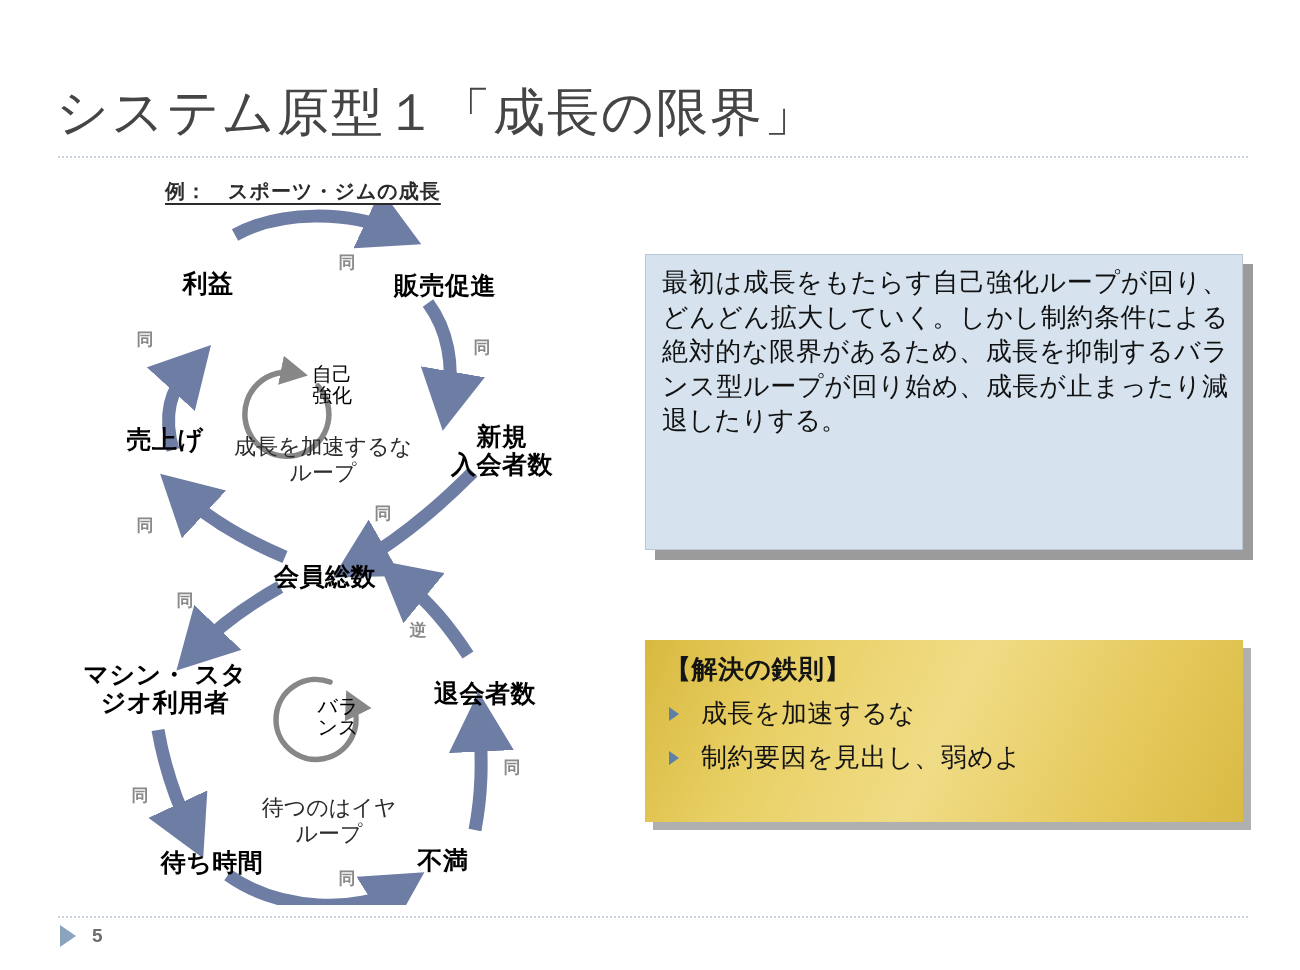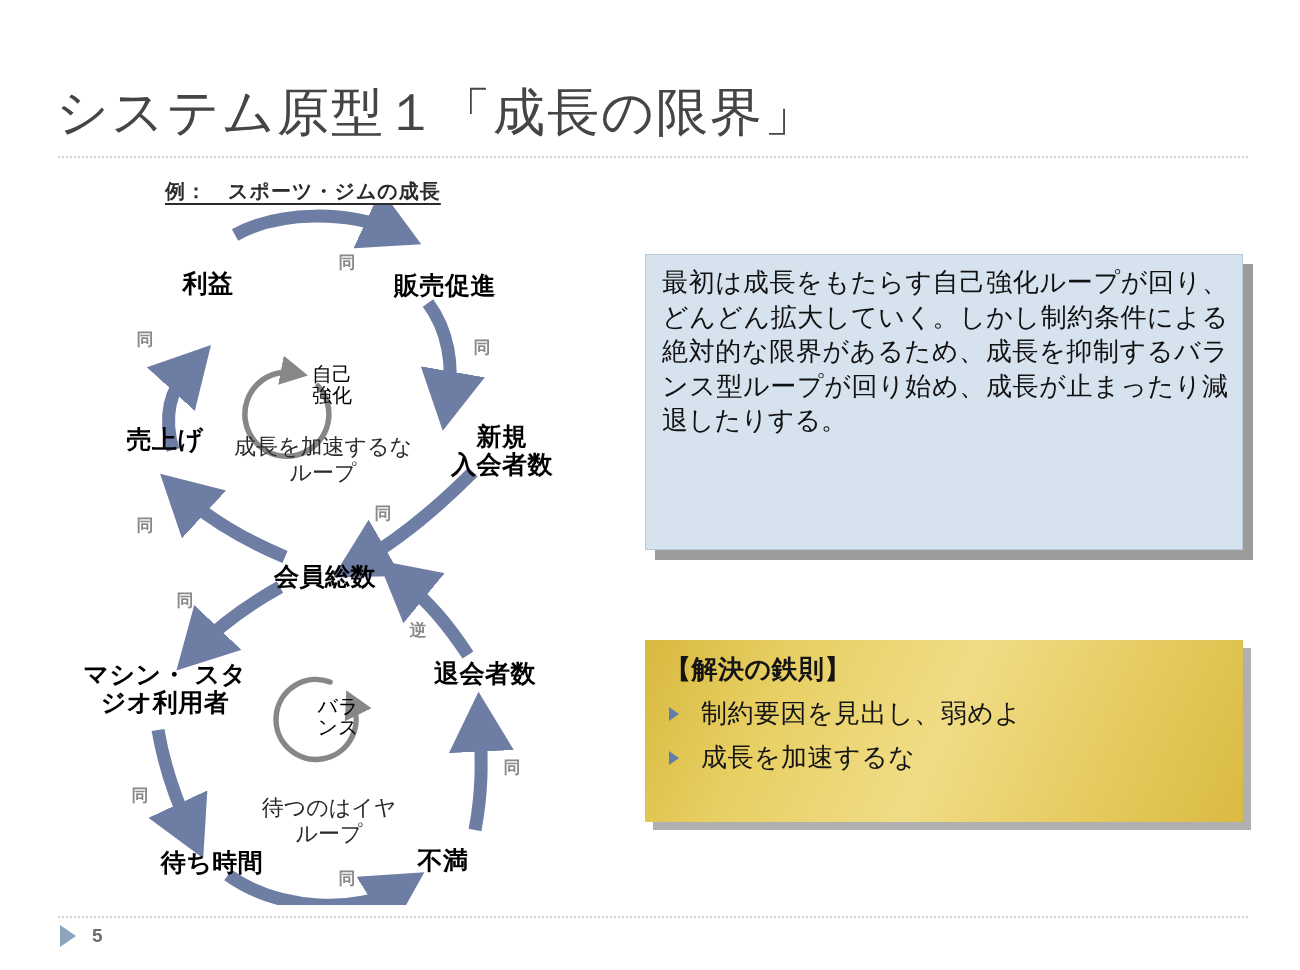--- a/index.html
+++ b/index.html
@@ -257,21 +257,21 @@
   <div class="node-label" style="left:178px; top:78px;">利益</div>
   <div class="node-label" style="left:415px; top:80px;">販売促進</div>
   <div class="node-label" style="left:472px; top:245px;">新規
 入会者数</div>
   <div class="node-label" style="left:295px; top:371px;">会員総数</div>
   <div class="node-label" style="left:135px; top:234px;">売上げ</div>
   <div class="node-label" style="left:135px; top:483px;">マシン・ スタ
 ジオ利用者</div>
   <div class="node-label" style="left:182px; top:657px;">待ち時間</div>
   <div class="node-label" style="left:413px; top:655px;">不満</div>
-  <div class="node-label" style="left:455px; top:468px;">退会者数</div>
+  <div class="node-label" style="left:455px; top:488px;">退会者数</div>
 
   <div class="polarity" style="left:317px; top:57px;">同</div>
   <div class="polarity" style="left:452px; top:142px;">同</div>
   <div class="polarity" style="left:353px; top:308px;">同</div>
   <div class="polarity" style="left:115px; top:134px;">同</div>
   <div class="polarity" style="left:115px; top:320px;">同</div>
   <div class="polarity" style="left:155px; top:395px;">同</div>
   <div class="polarity" style="left:110px; top:590px;">同</div>
   <div class="polarity" style="left:317px; top:673px;">同</div>
   <div class="polarity" style="left:482px; top:562px;">同</div>
@@ -290,25 +290,25 @@
 <div id="pattern-shadow" class="panel-shadow"></div>
 <div id="pattern-panel" class="panel">
   <div id="pattern-body">最初は成長をもたらす自己強化ループが回り、どんどん拡大していく。しかし制約条件による絶対的な限界があるため、成長を抑制するバランス型ループが回り始め、成長が止まったり減退したりする。</div>
 </div>
 
 <div id="rule-shadow" class="panel-shadow"></div>
 <div id="rule-panel" class="panel">
   <div id="rule-heading">【解決の鉄則】</div>
   <div class="rule-item">
     <span class="rule-bullet"></span>
-    <span class="rule-text">制約要因を見出し、弱めよ</span>
+    <span class="rule-text">成長を加速するな</span>
   </div>
   <div class="rule-item">
     <span class="rule-bullet"></span>
-    <span class="rule-text">成長を加速するな</span>
+    <span class="rule-text">制約要因を見出し、弱めよ</span>
   </div>
 </div>
 
 <div id="footer-rule"></div>
 <div id="page-marker">
   <span id="page-bullet"></span>
   <span id="page-number">5</span>
 </div>
 
 </body></html>

